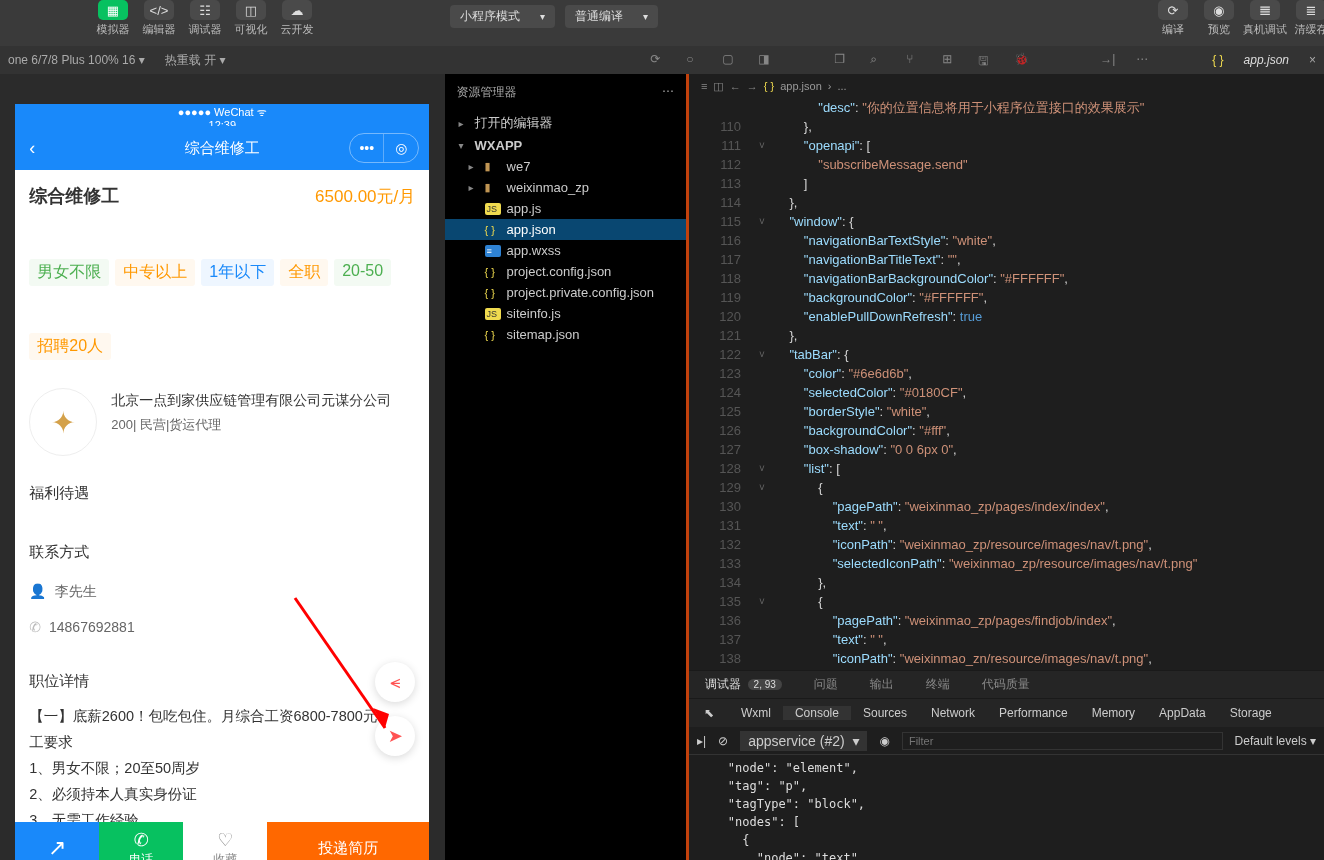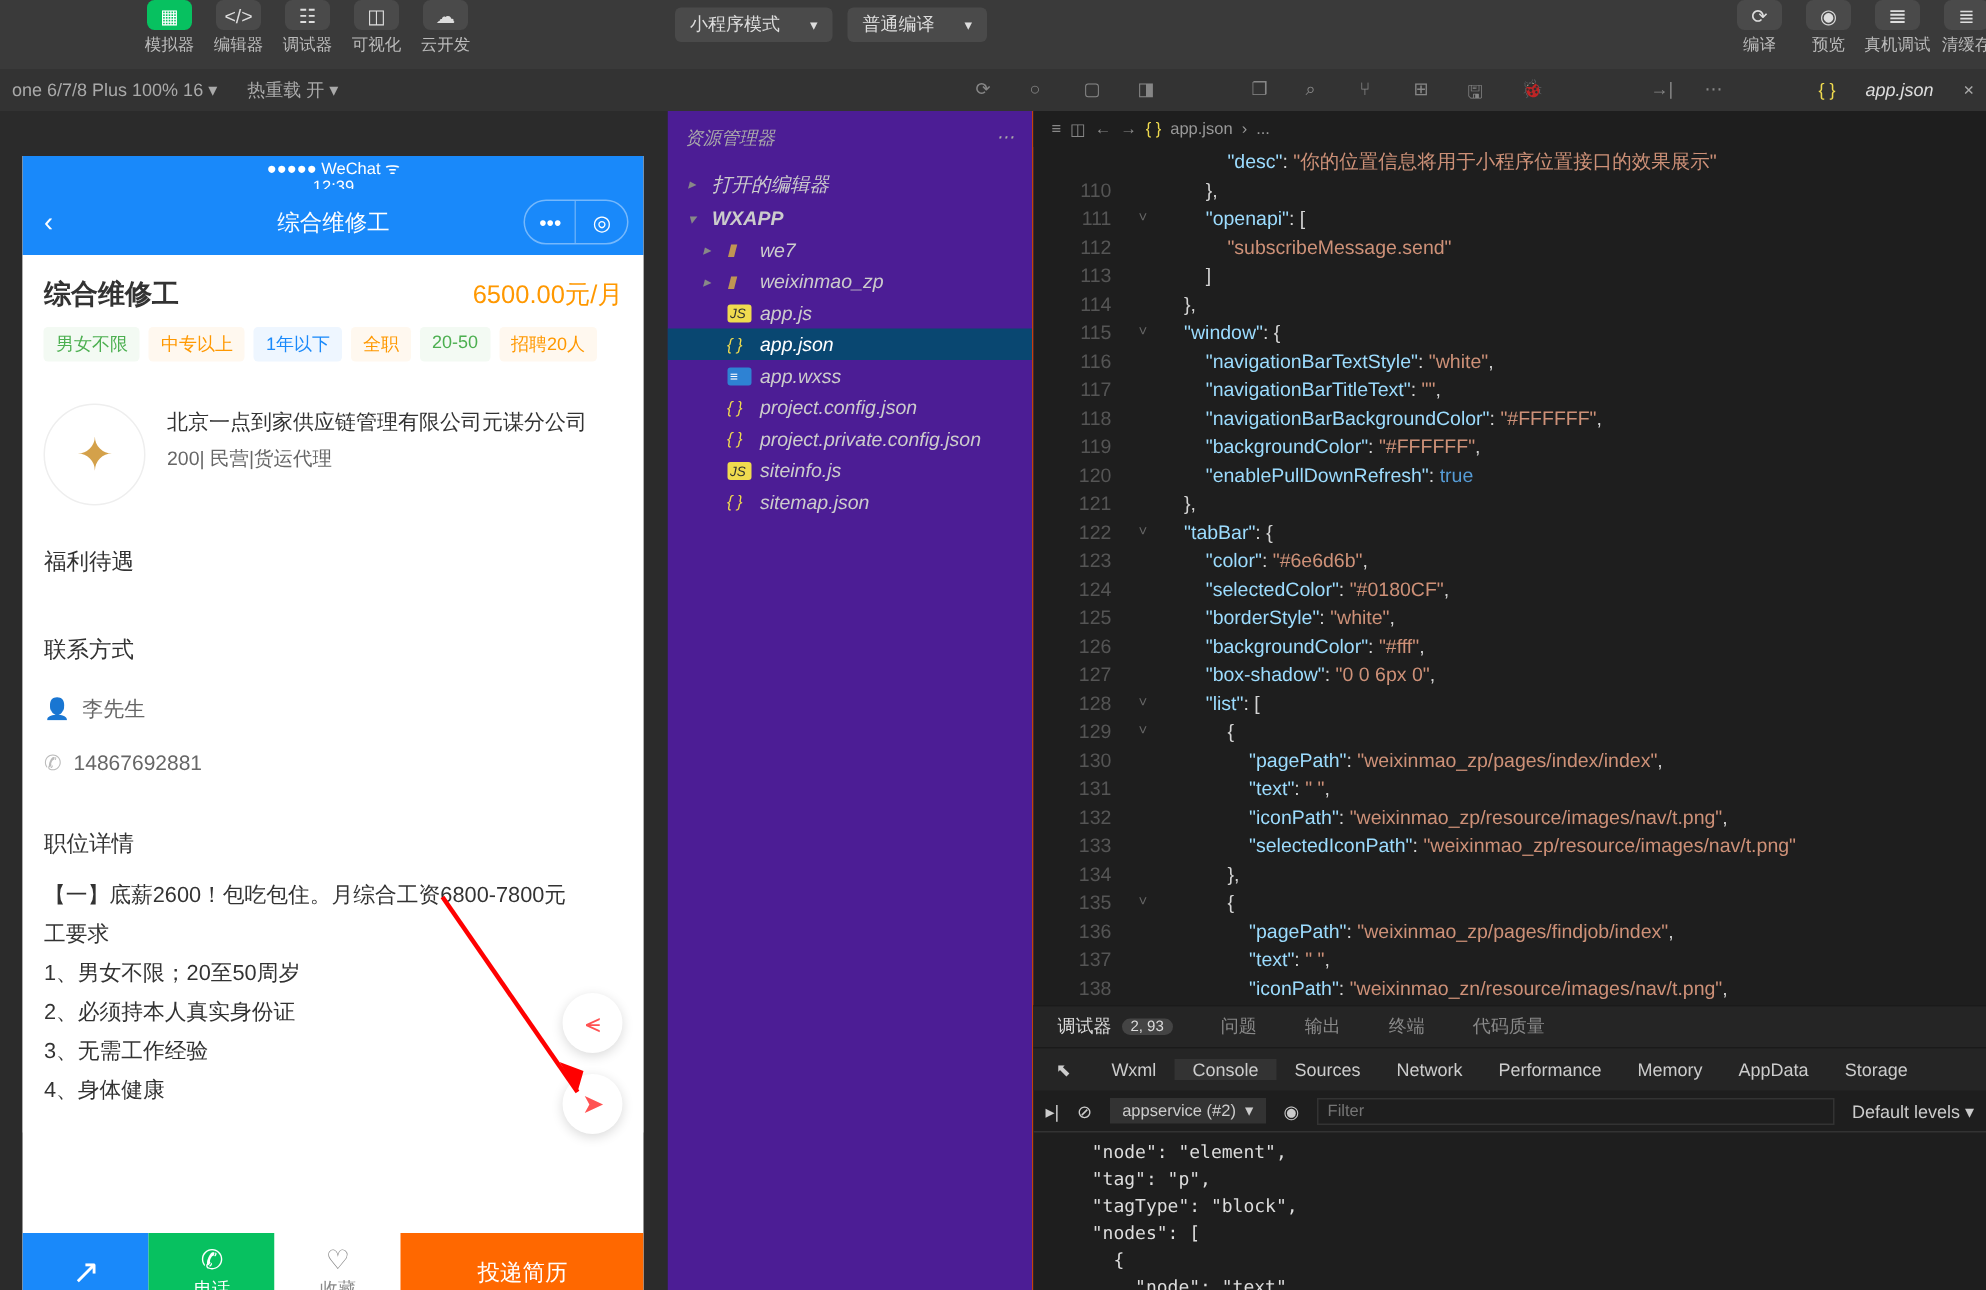--- a/index.html
+++ b/index.html
@@ -33,21 +33,21 @@
 .nav-capsule { position: absolute; right: 10px; display: flex; border: 1px solid rgba(255,255,255,0.4); border-radius: 16px; overflow: hidden; }
 .capsule-btn { width: 34px; height: 28px; display: flex; align-items: center; justify-content: center; font-size: 14px; }
 .capsule-btn:first-child { border-right: 1px solid rgba(255,255,255,0.3); }
 
 .job-content { background: #fff; }
 .job-header { padding: 14px; }
 .job-title-row { display: flex; justify-content: space-between; align-items: center; margin-bottom: 10px; }
 .job-title { font-size: 18px; font-weight: bold; }
 .job-salary { color: #ff9800; font-size: 17px; font-weight: 500; }
 .tag-row { display: flex; gap: 6px; flex-wrap: wrap; }
-.tag { padding: 3px 8px; font-size: 12px; border-radius: 3px; }
+.tag { padding: 3px 8px; font-size: 16px; border-radius: 3px; margin-top: 41px; }
 .tag-green { color: #4caf50; background: #f3faf3; }
 .tag-orange { color: #ff9800; background: #fff8ef; }
 .tag-blue { color: #1989fa; background: #eef6ff; }
 
 .company-row { display: flex; padding: 14px; gap: 14px; align-items: flex-start; }
 .company-logo { width: 68px; height: 68px; border-radius: 50%; border: 1px solid #eee; display: flex; align-items: center; justify-content: center; color: #d4a14a; font-size: 30px; }
 .company-info { flex: 1; font-size: 13px; color: #666; line-height: 1.8; }
 .company-name { color: #333; font-size: 14px; }
 
 .section { padding: 14px; }
@@ -69,21 +69,21 @@
 .bottom-bar { position: absolute; bottom: 0; left: 0; right: 0; height: 52px; display: flex; }
 .bb-item { display: flex; flex-direction: column; align-items: center; justify-content: center; font-size: 12px; color: #fff; }
 .bb-share { width: 84px; background: #1989fa; }
 .bb-phone { width: 84px; background: #07c160; }
 .bb-fav { width: 84px; background: #fff; color: #888; }
 .bb-submit { flex: 1; background: #ff6800; font-size: 15px; }
 
 .arrow-annotation { position: absolute; top: 514px; left: 285px; width: 120px; height: 160px; pointer-events: none; z-index: 100; }
 
 
-.explorer { width: 256px; background: #4c1d95; border-right: 1px solid #c2410c; font-size: 13px; font-style: italic; }
+.explorer { width: 256px; background: #000000; border-right: 3px solid #c2410c; font-size: 13px; }
 .explorer-header { padding: 10px 12px; font-size: 12px; color: #aaa; display: flex; justify-content: space-between; }
 .tree { color: #ccc; }
 .tree-item { padding: 3px 8px 3px 14px; display: flex; align-items: center; gap: 6px; cursor: pointer; }
 .tree-item.selected { background: #094771; color: #fff; }
 .tree-chevron { width: 10px; font-size: 10px; color: #888; }
 .tree-icon { width: 16px; font-size: 11px; }
 .tree-label { flex: 1; }
 .indent1 { padding-left: 24px; }
 .icon-folder { color: #c09553; }
 .icon-js { background: #f0db4f; color: #323330; font-size: 9px; padding: 1px 2px; border-radius: 2px; }
@@ -106,21 +106,21 @@
 
 
 .bottom-panel { height: 190px; border-top: 1px solid #1a1a1a; background: #1e1e1e; display: flex; flex-direction: column; font-size: 12px; }
 .bp-tabs { height: 28px; display: flex; border-bottom: 1px solid #1a1a1a; background: #252525; align-items: center; }
 .bp-tab { padding: 0 16px; color: #888; height: 100%; display: flex; align-items: center; cursor: pointer; }
 .bp-tab.active { color: #ddd; }
 .bp-subtabs { height: 28px; display: flex; align-items: center; background: #252525; }
 .bp-subtab { padding: 0 12px; color: #ccc; cursor: pointer; }
 .bp-subtab.active { background: #333; }
 .console-toolbar { height: 28px; display: flex; align-items: center; gap: 12px; padding: 0 8px; border-bottom: 1px solid #333; }
-.console-select { background: #333; border: none; color: #ccc; padding: 2px 8px; font-size: 11px; }
+.console-select { background: #333; border: none; color: #ccc; padding: 2px 8px; font-size: 14px; }
 .console-filter { flex: 1; background: #1e1e1e; border: 1px solid #333; color: #ccc; padding: 2px 6px; font-size: 11px; }
 .console-output { flex: 1; padding: 4px 10px; font-family: Consolas, monospace; font-size: 12px; color: #ddd; overflow: hidden; white-space: pre; line-height: 1.5; }
 </style>
 </head>
 <body>
 
 <div class="top-toolbar">
   <div class="toolbar-group" style="margin-left:90px;">
     <div class="toolbar-btn"><div class="icon-sq green">▦</div><span>模拟器</span></div>
     <div class="toolbar-btn"><div class="icon-sq darkbtn">&lt;/&gt;</div><span>编辑器</span></div>

